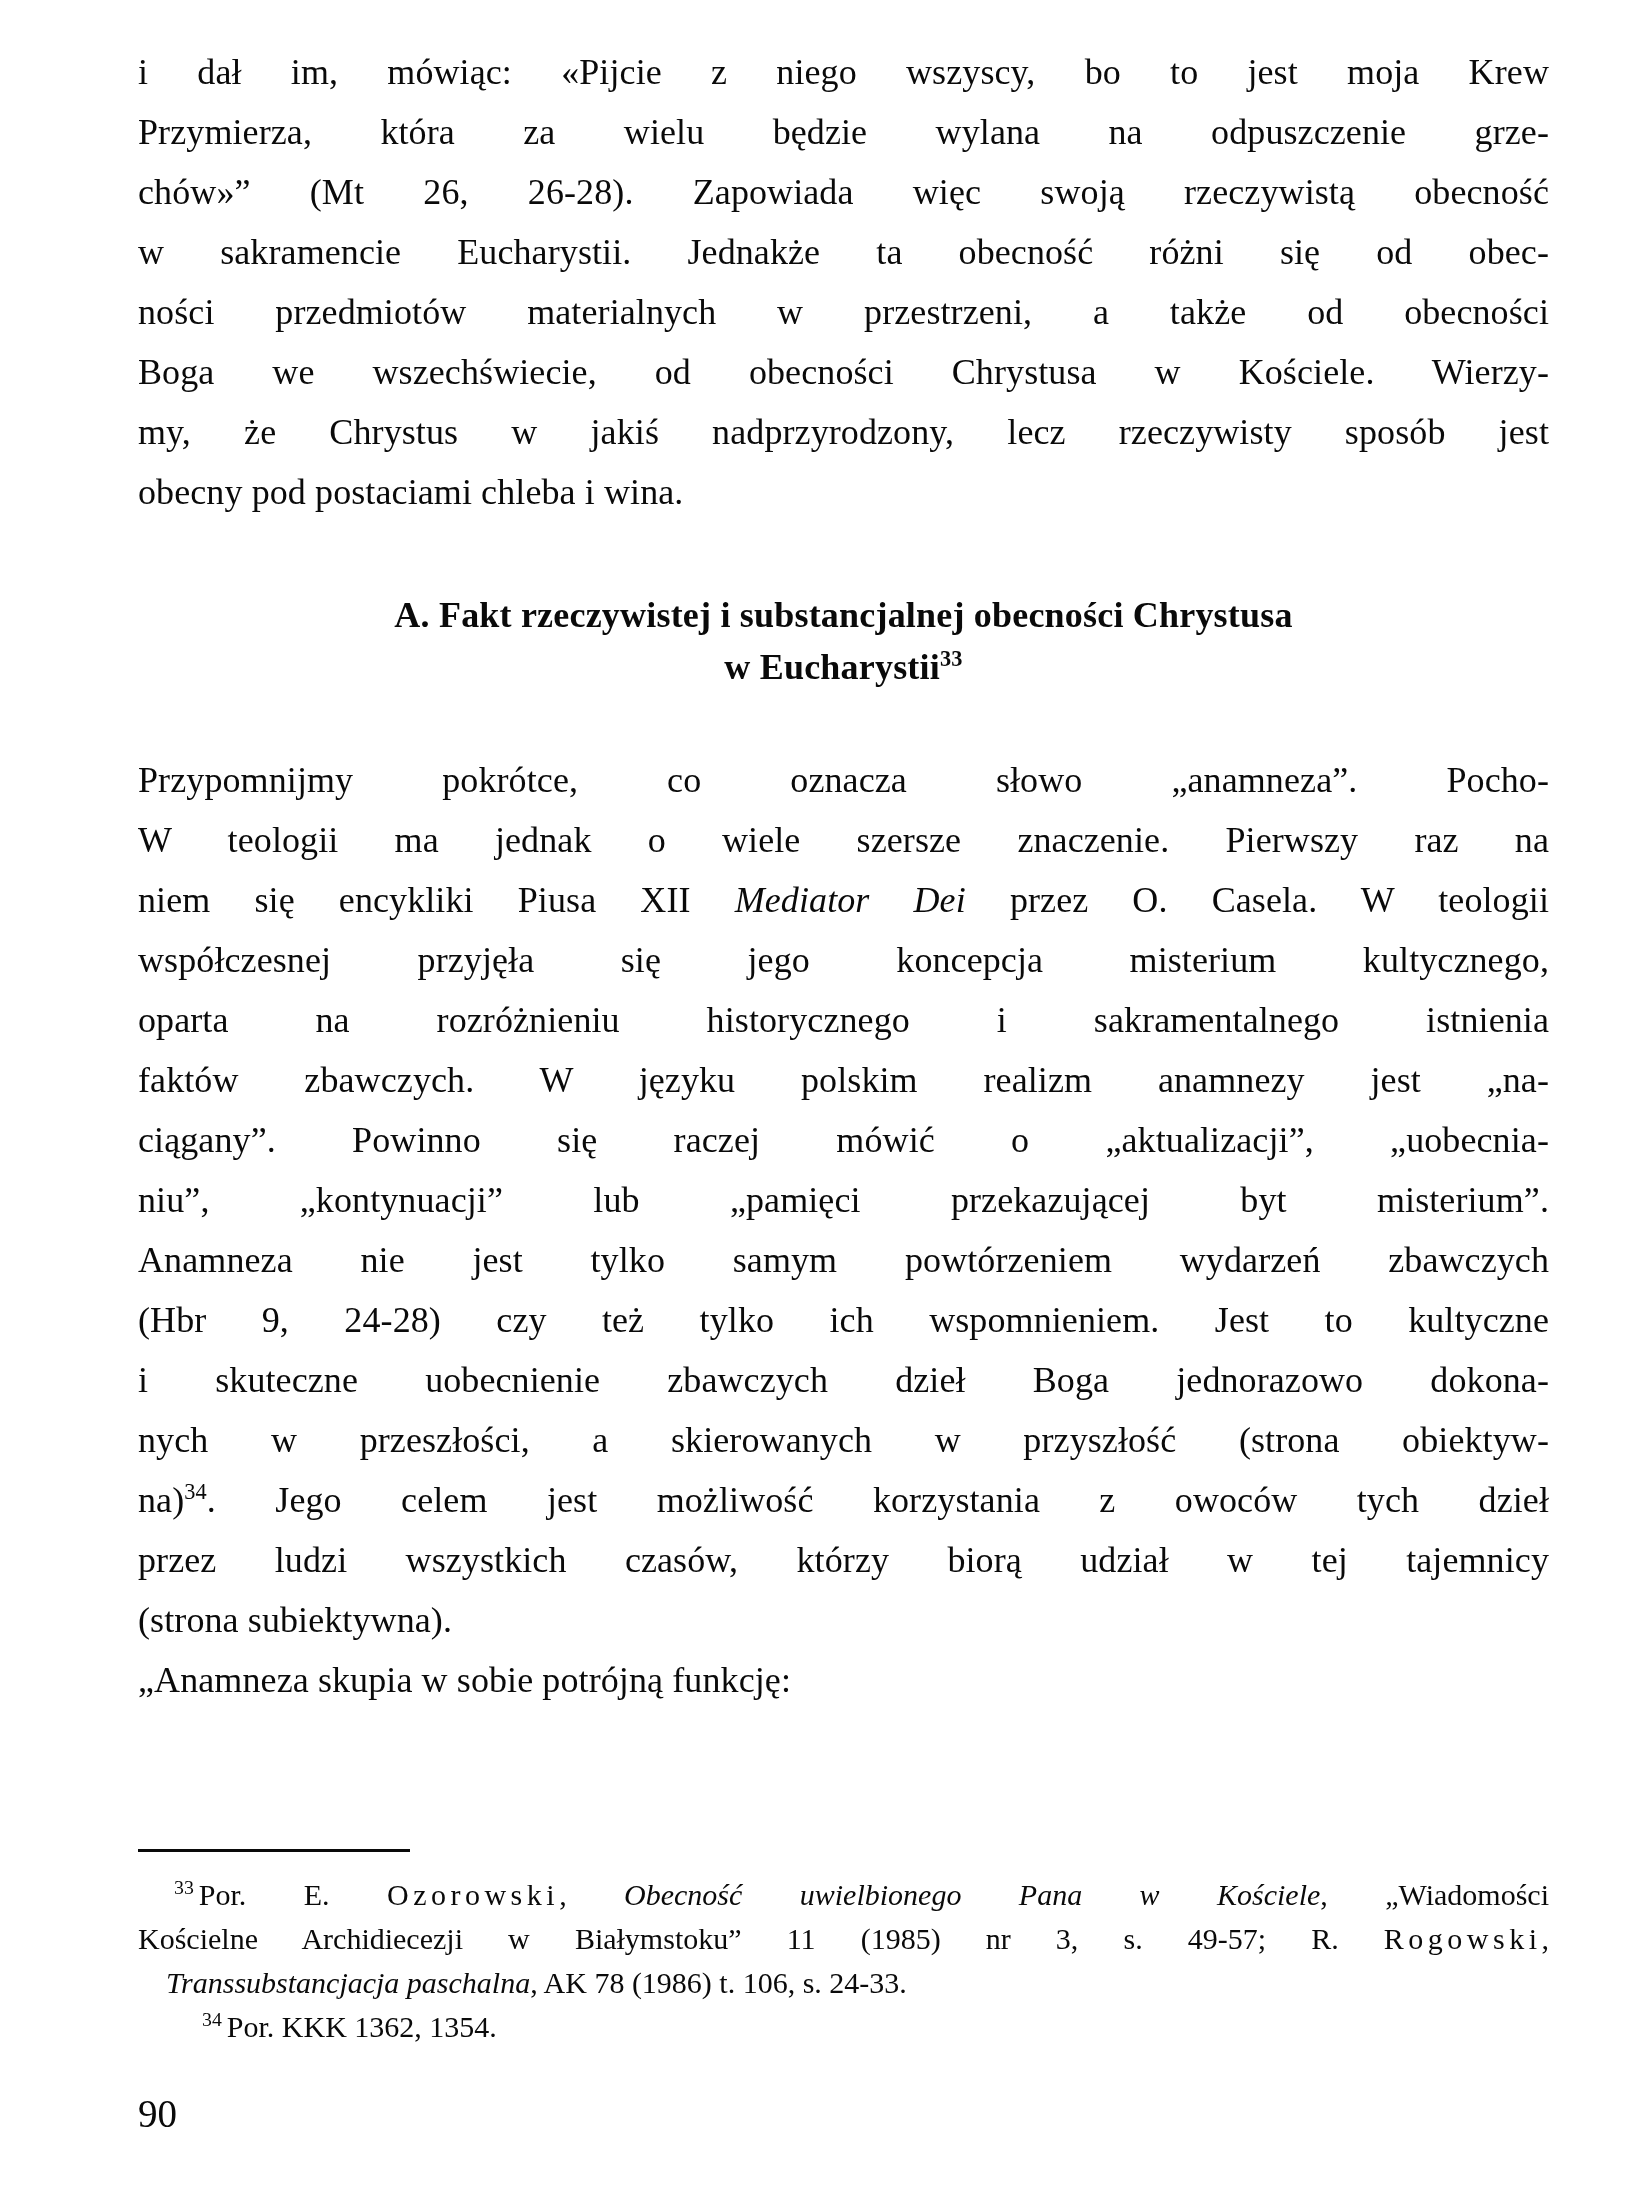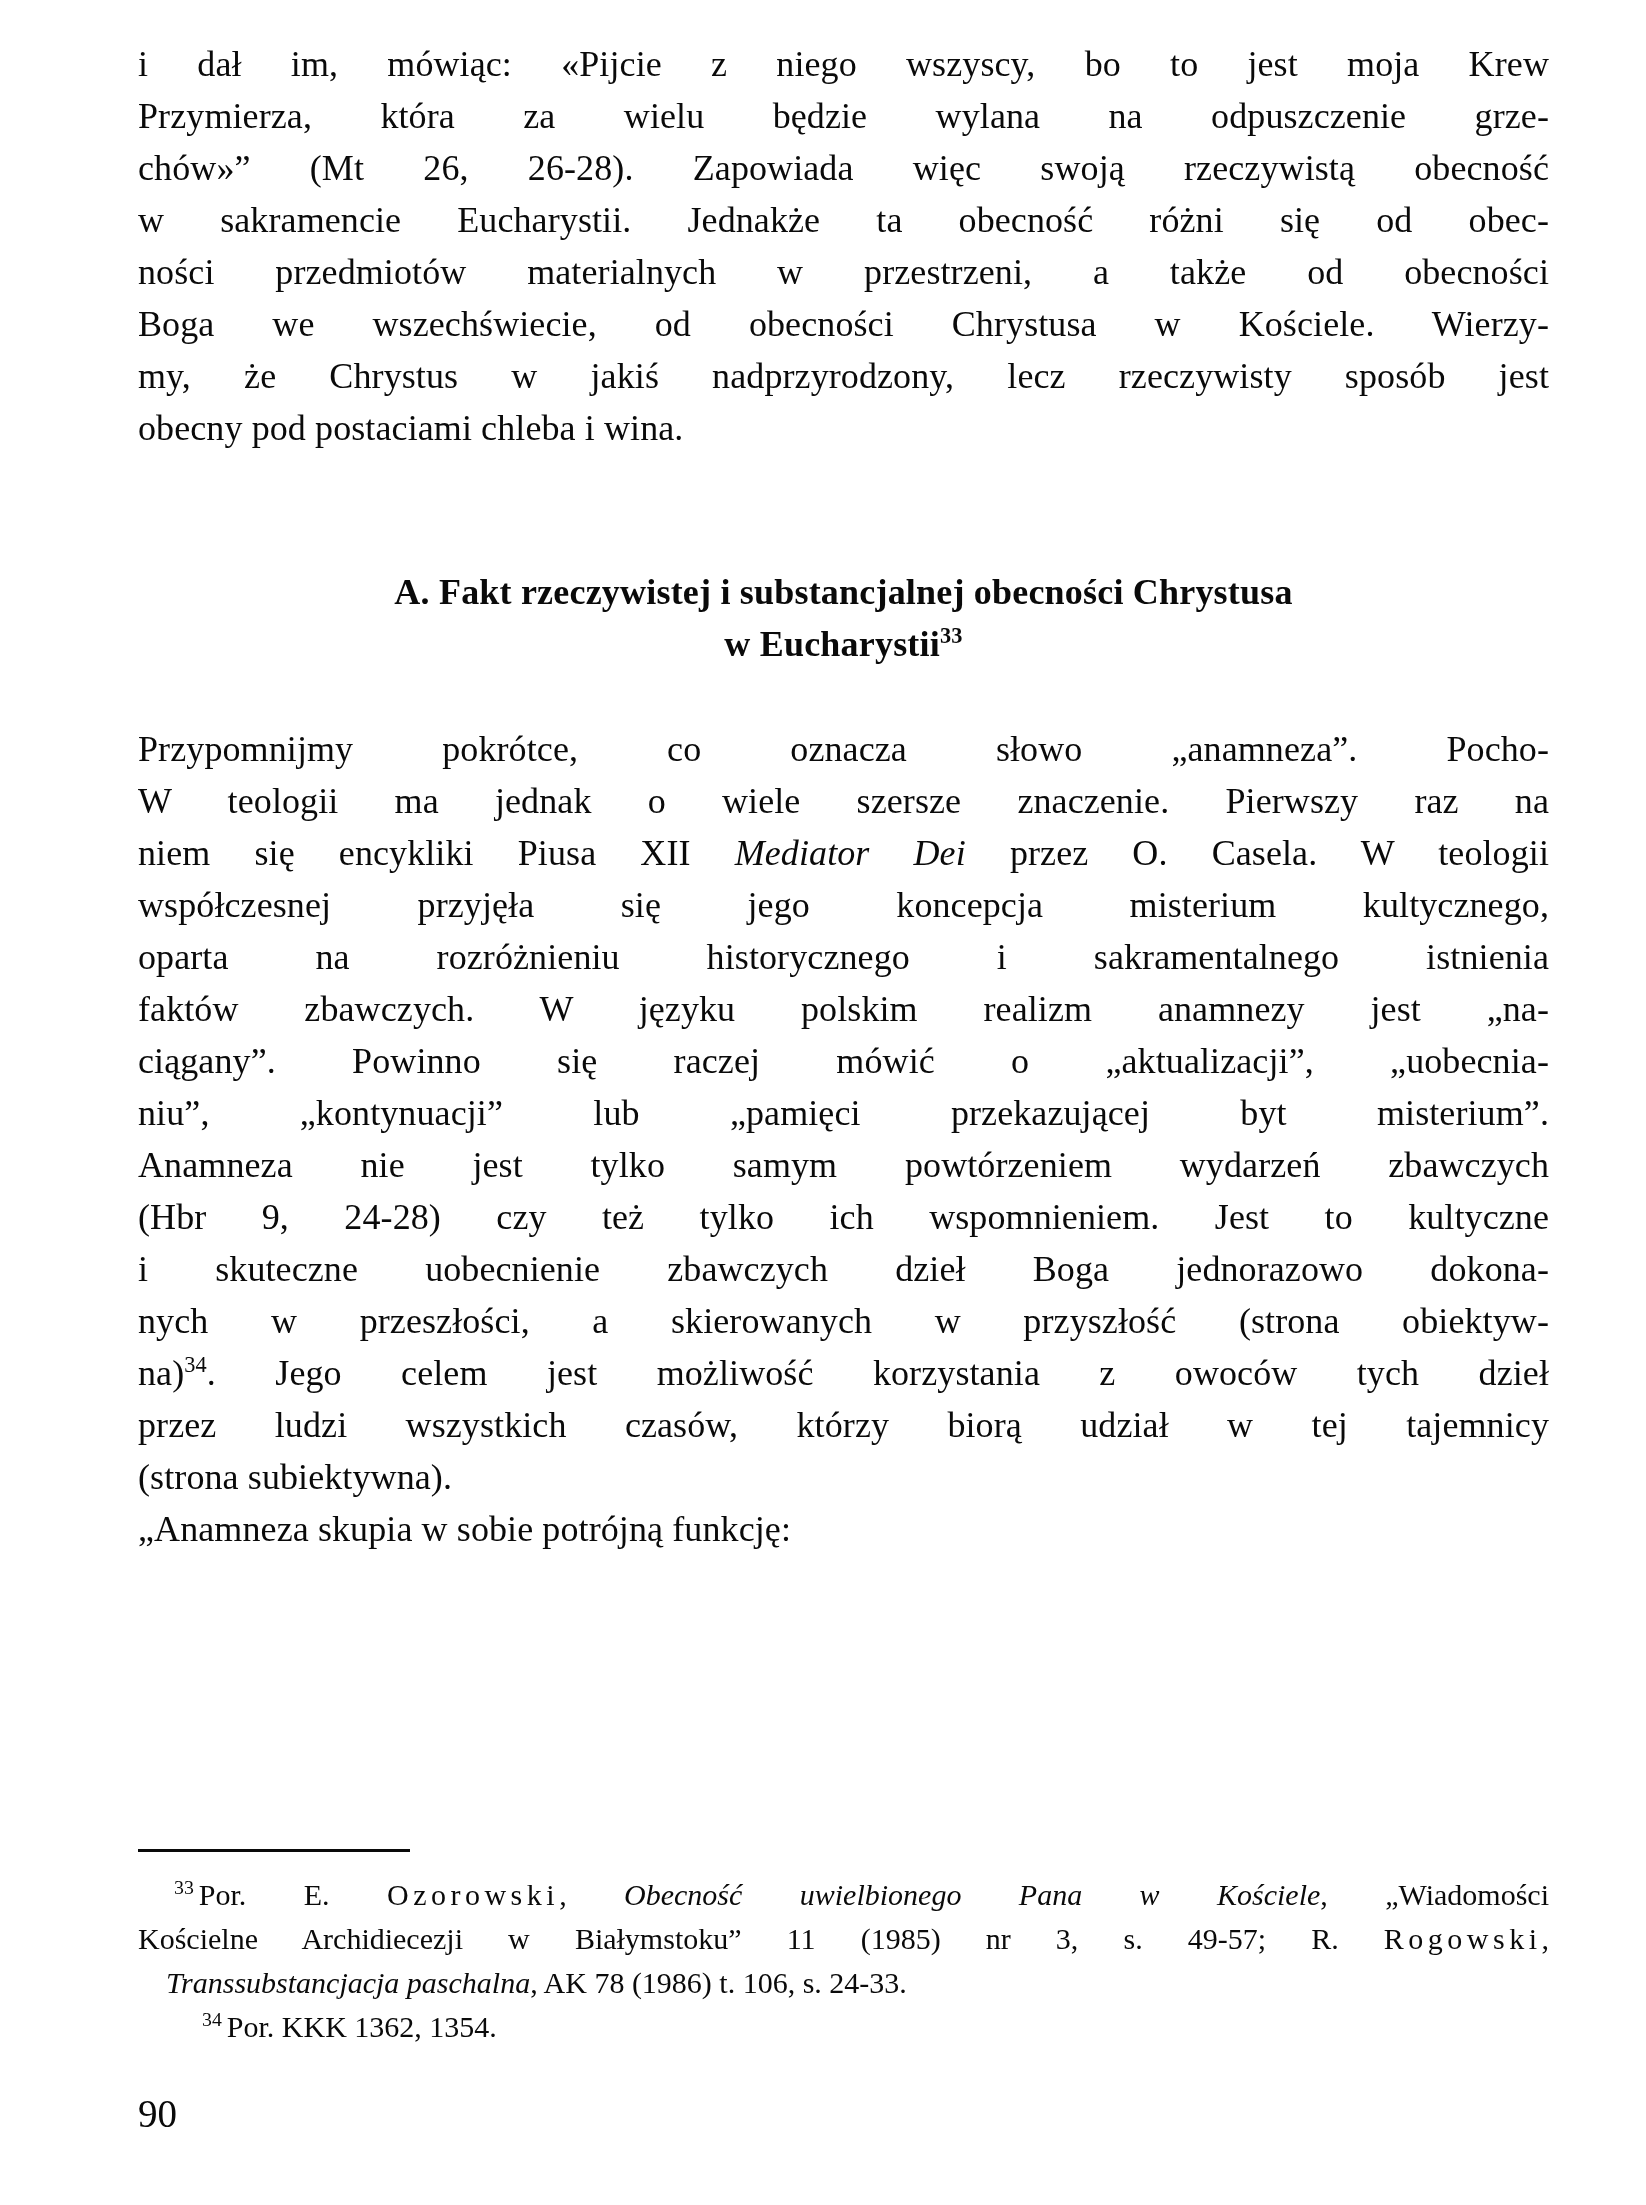--- a/index.html
+++ b/index.html
@@ -29,33 +29,34 @@
     text-align: justify;
     text-align-last: left;
     letter-spacing: 0.1px;
   }
   
   .ln {
     display: block;
     text-align: justify;
     text-align-last: justify;
     white-space: nowrap;
+    margin-top: 8px;
   }
   .ln.last {
     text-align-last: left;
   }
   p {
     margin: 0;
   }
   .heading {
     text-align: center;
     font-weight: bold;
     font-size: 36px;
     line-height: 52px;
-    margin-top: 112px;
+    margin-top: 71px;
     margin-bottom: 0;
     letter-spacing: 0.2px;
   }
   .heading .hl {
     display: block;
   }
   sup {
     font-size: 0.62em;
     vertical-align: super;
     line-height: 0;

